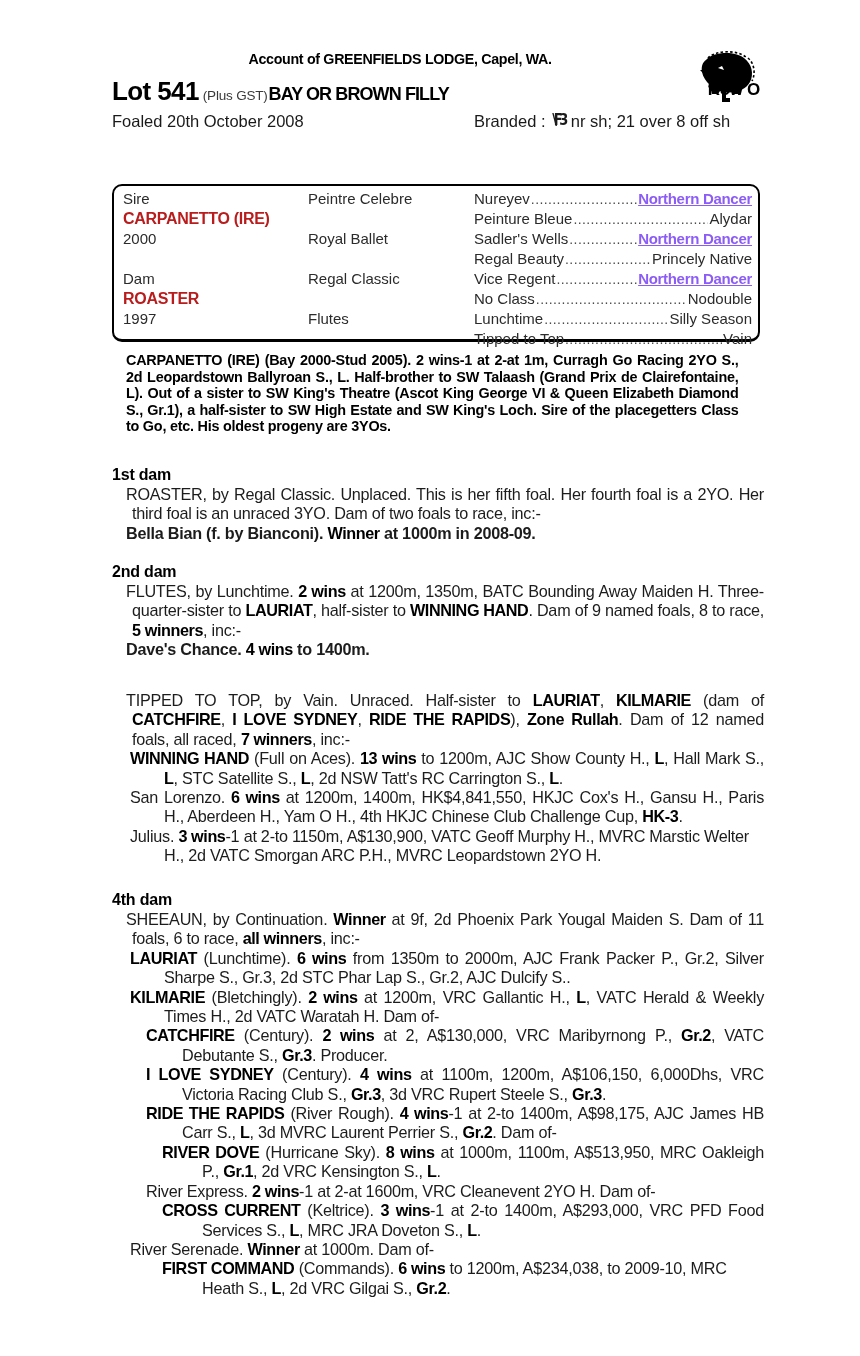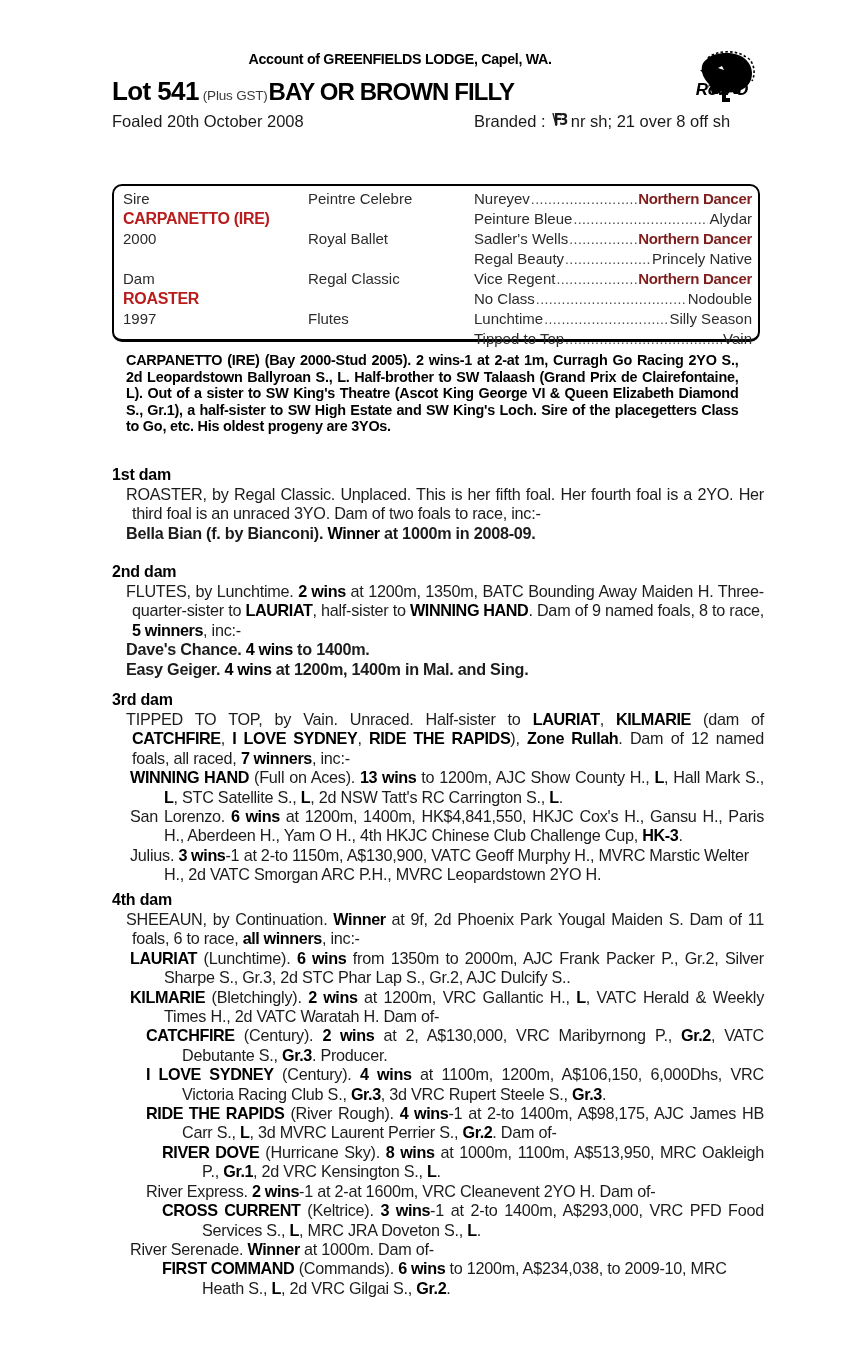--- a/index.html
+++ b/index.html
@@ -54,33 +54,32 @@
     letter-spacing: -0.6px;
     vertical-align: baseline;
   }
   .gst {
     font-size: 13.5px;
     color: #3a3a3a;
     letter-spacing: -0.2px;
     padding-left: 4px;
   }
   .filly-title {
-    font-size: 24px;
+    font-size: 18px;
     font-weight: bold;
     letter-spacing: -0.9px;
     padding-left: 1px;
   }
   .row-label {
     position: absolute;
-    right: 12px;
+    right: 0px;
     top: 4px;
     font-size: 17px;
     font-weight: bold;
     letter-spacing: -0.3px;
-    font-style: italic;
   }
   .foaled-line {
     position: relative;
     margin-top: 6px;
     height: 22px;
     font-size: 16.5px;
     color: #1a1a1a;
     white-space: nowrap;
   }
   .foaled-left { position: absolute; left: 0; top: 0; }
@@ -154,21 +153,21 @@
   .gp-dots {
     flex: 1 1 auto;
     overflow: hidden;
     white-space: nowrap;
     letter-spacing: 0.4px;
     margin: 0 1px;
     font-size: 14px;
     color: #4a4a4a;
   }
   .gp-right { flex: 0 0 auto; }
-  .gp-right.bold { font-weight: bold; color: #7f1d1d; letter-spacing: -0.3px; }
+  .gp-right.bold { font-weight: bold; color: #8b5cf6; letter-spacing: -0.3px; text-decoration: underline; }
 
   
   .sire-para {
     position: absolute;
     left: 126px;
     top: 352px;
     width: 638px;
     font-size: 15px;
     font-weight: bold;
     line-height: 16.6px;
@@ -310,24 +309,22 @@
   <div id="dam-blocks">
       <div class="body-block" style="top: 466px;">
         <div class="dam-head">1st dam</div>
         <div class="ped-line ind1">ROASTER, by Regal Classic. Unplaced. This is her fifth foal. Her fourth foal is a 2YO. Her third foal is an unraced 3YO. Dam of two foals to race, inc:-</div>
         <div class="ped-line ind2 lastline">Bella Bian (f. by Bianconi). <b>Winner</b> at 1000m in 2008-09.</div>
       </div>
       <div class="body-block" style="top: 563px;">
         <div class="dam-head">2nd dam</div>
         <div class="ped-line ind1">FLUTES, by Lunchtime. <b>2 wins</b> at 1200m, 1350m, BATC Bounding Away Maiden H. Three-quarter-sister to <b>LAURIAT</b>, half-sister to <b>WINNING HAND</b>. Dam of 9 named foals, 8 to race, <b>5 winners</b>, inc:-</div>
         <div class="ped-line ind2">Dave's Chance. <b>4 wins</b> to 1400m.</div>
-        <div class="ped-line ind2 lastline">Easy Geiger. <b>4 wins</b> at 1200m, 1400m in Mal. and Sing.</div>
       </div>
       <div class="body-block" style="top: 691px;">
-        <div class="dam-head">3rd dam</div>
         <div class="ped-line ind1">TIPPED TO TOP, by Vain. Unraced. Half-sister to <b>LAURIAT</b>, <b>KILMARIE</b> (dam of <b>CATCHFIRE</b>, <b>I LOVE SYDNEY</b>, <b>RIDE THE RAPIDS</b>), <b>Zone Rullah</b>. Dam of 12 named foals, all raced, <b>7 winners</b>, inc:-</div>
         <div class="ped-line ind3"><b>WINNING HAND</b> (Full on Aces). <b>13 wins</b> to 1200m, AJC Show County H., <b>L</b>, Hall Mark S., <b>L</b>, STC Satellite S., <b>L</b>, 2d NSW Tatt's RC Carrington S., <b>L</b>.</div>
         <div class="ped-line ind3">San Lorenzo. <b>6 wins</b> at 1200m, 1400m, HK$4,841,550, HKJC Cox's H., Gansu H., Paris H., Aberdeen H., Yam O H., 4th HKJC Chinese Club Challenge Cup, <b>HK-3</b>.</div>
         <div class="ped-line ind3 lastline">Julius. <b>3 wins</b>-1 at 2-to 1150m, A$130,900, VATC Geoff Murphy H., MVRC Marstic Welter H., 2d VATC Smorgan ARC P.H., MVRC Leopardstown 2YO H.</div>
       </div>
       <div class="body-block" style="top: 891px;">
         <div class="dam-head">4th dam</div>
         <div class="ped-line ind1">SHEEAUN, by Continuation. <b>Winner</b> at 9f, 2d Phoenix Park Yougal Maiden S. Dam of 11 foals, 6 to race, <b>all winners</b>, inc:-</div>
         <div class="ped-line ind3"><b>LAURIAT</b> (Lunchtime). <b>6 wins</b> from 1350m to 2000m, AJC Frank Packer P., Gr.2, Silver Sharpe S., Gr.3, 2d STC Phar Lap S., Gr.2, AJC Dulcify S..</div>
         <div class="ped-line ind3"><b>KILMARIE</b> (Bletchingly). <b>2 wins</b> at 1200m, VRC Gallantic H., <b>L</b>, VATC Herald &amp; Weekly Times H., 2d VATC Waratah H. Dam of-</div>

